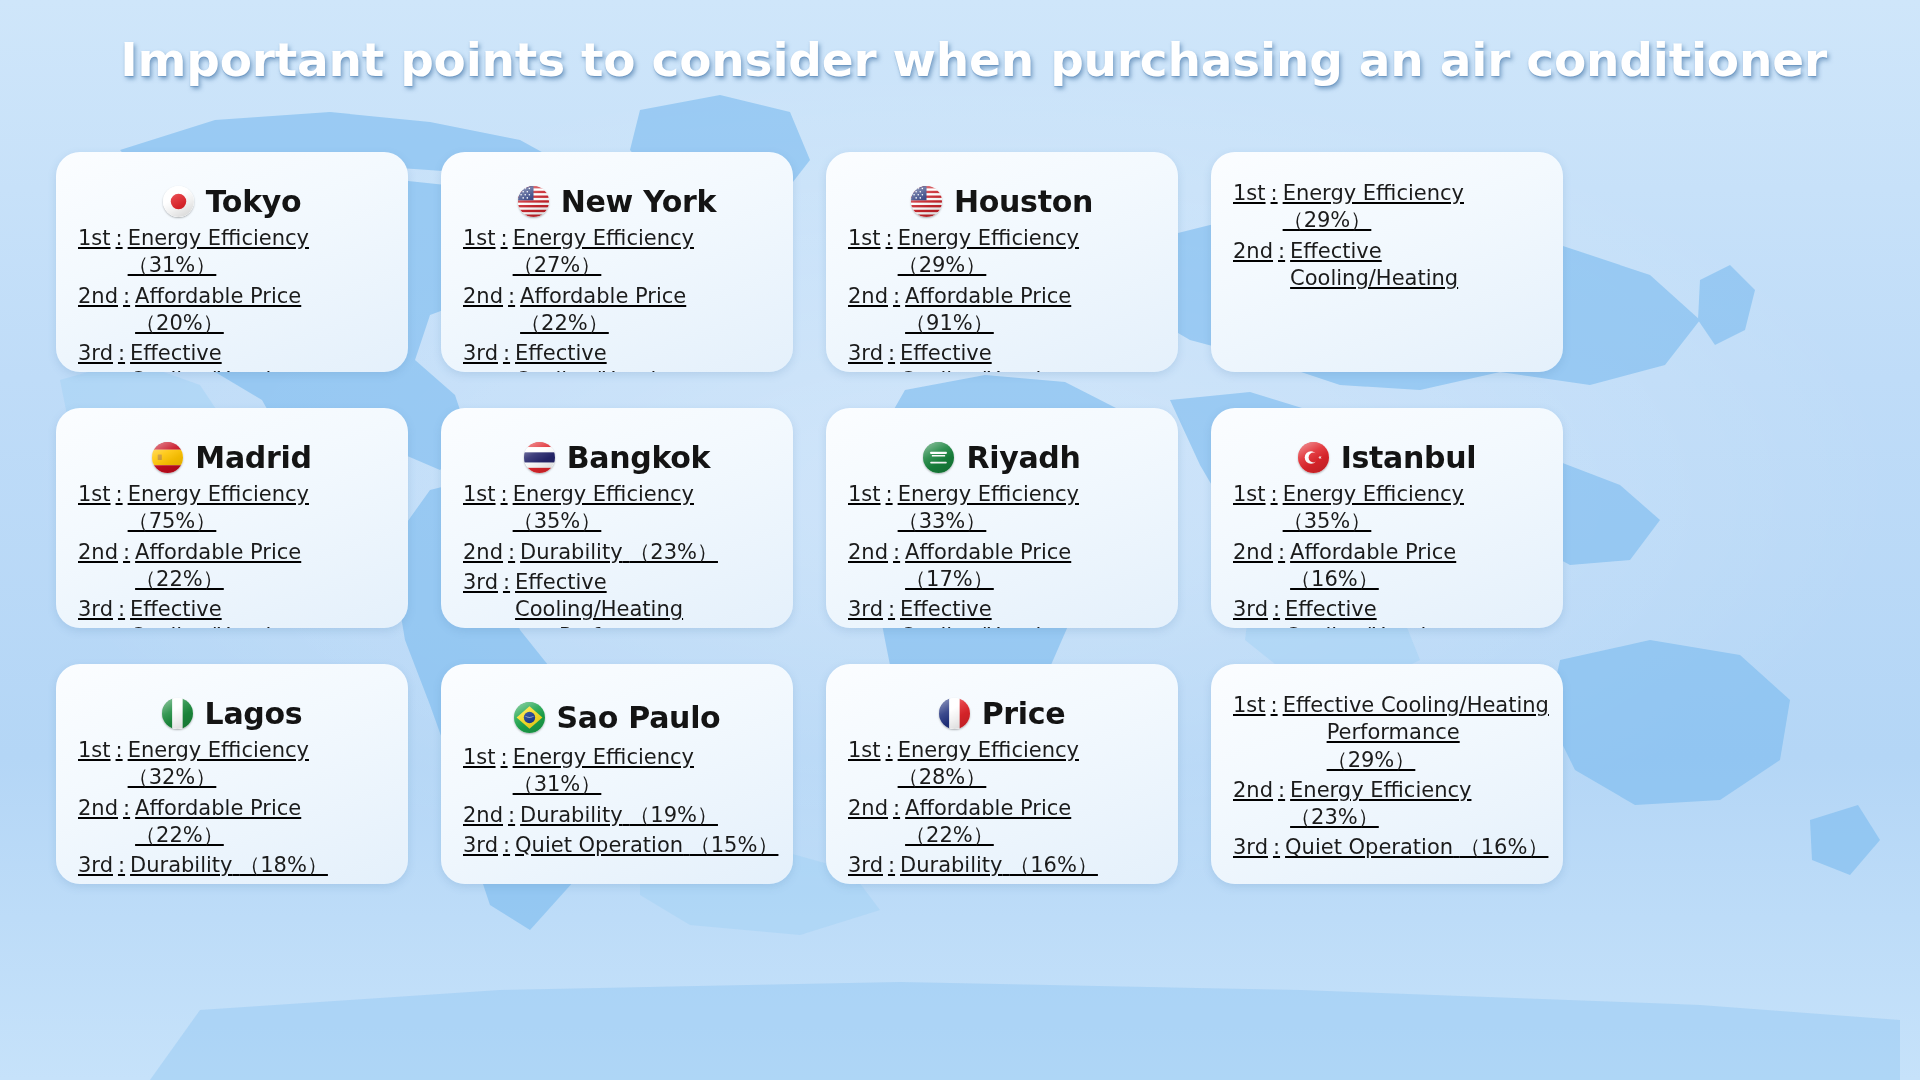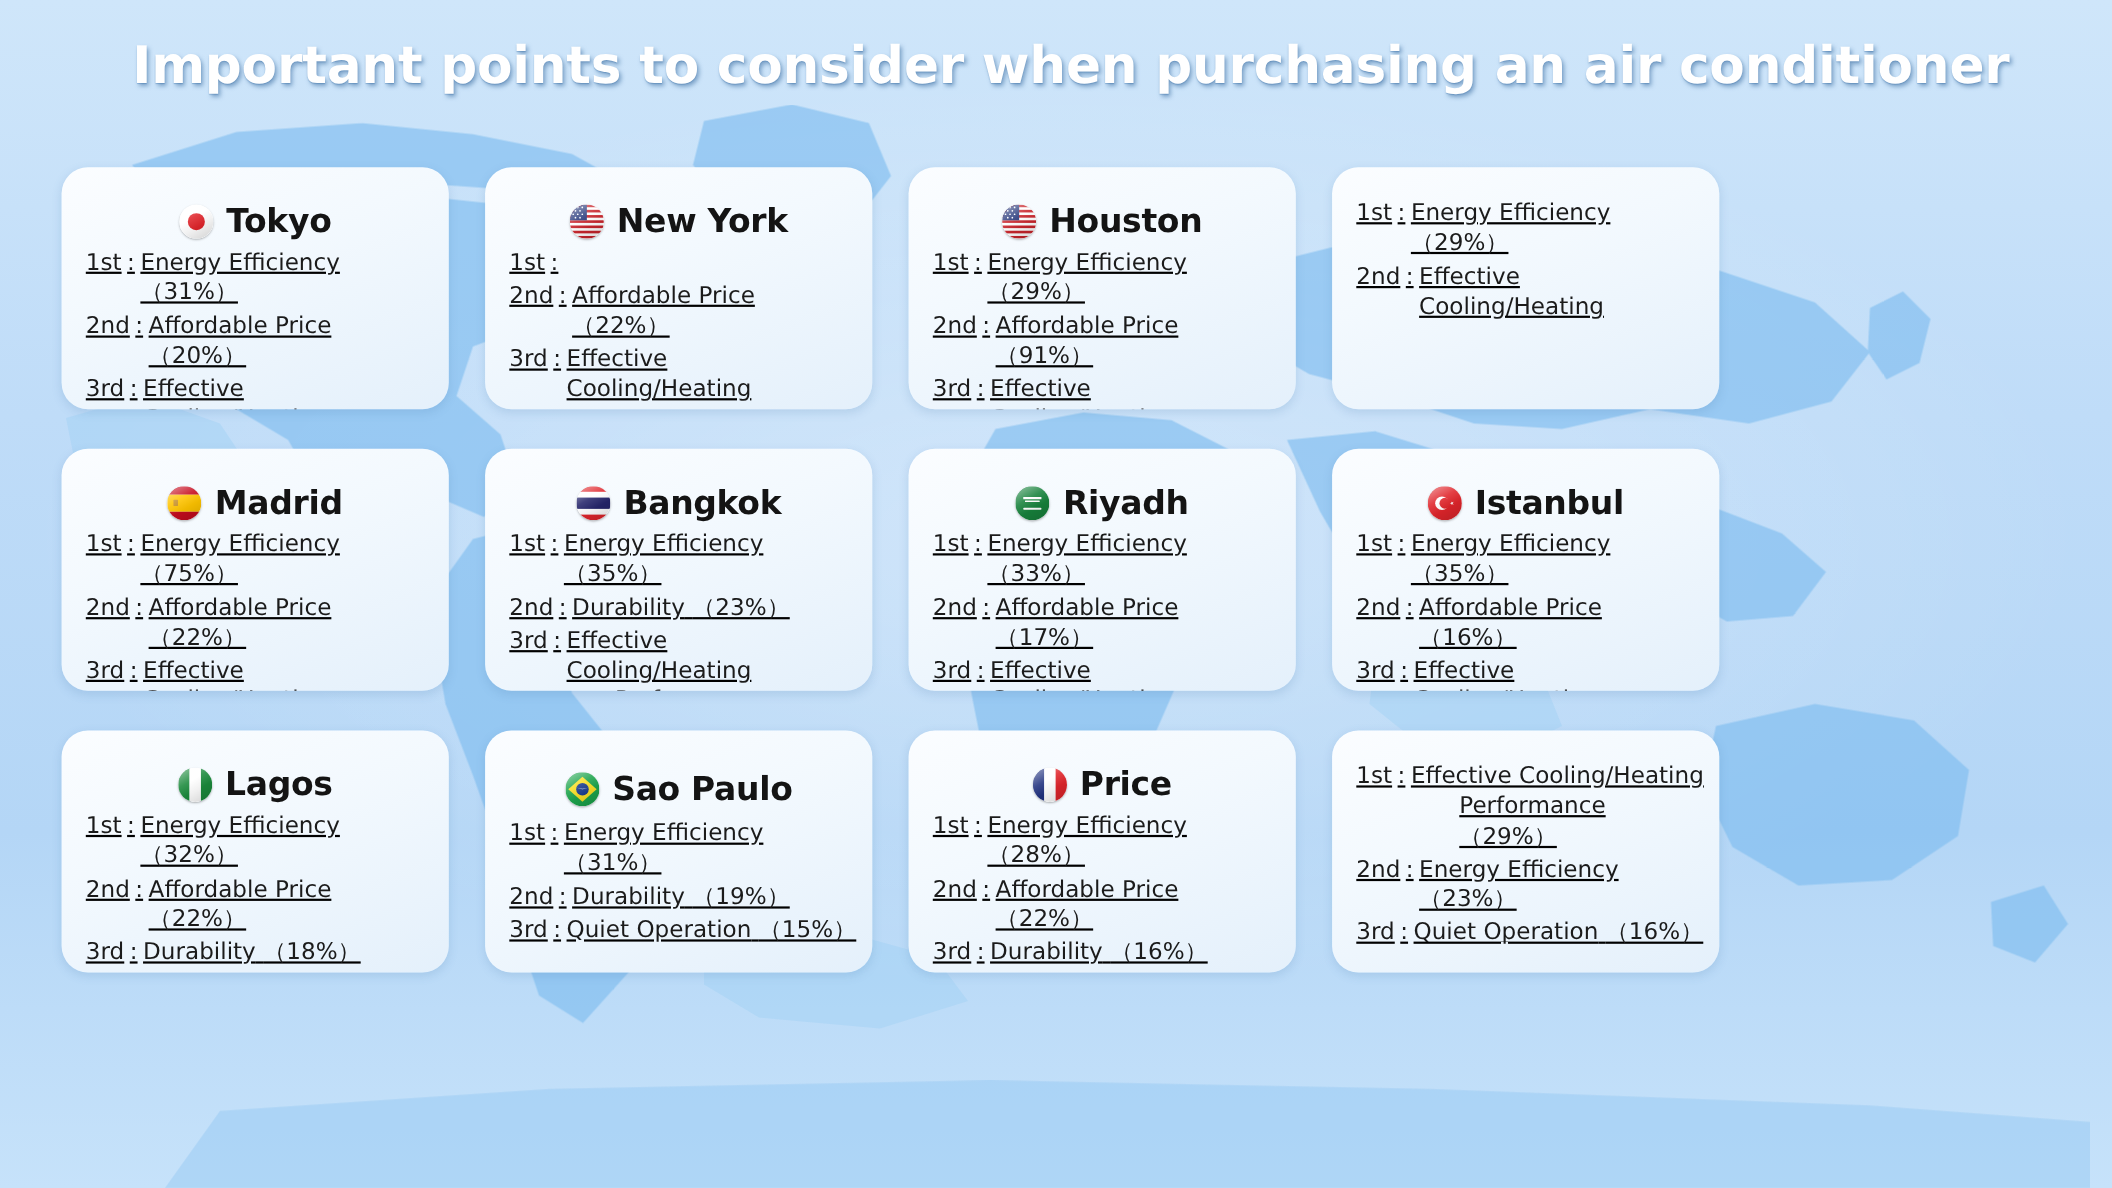--- a/index.html
+++ b/index.html
@@ -217,20 +217,21 @@
               <circle cx="18" cy="23" r="1.5"></circle>
             </g>
           </svg>
         </span>
         <span class="city-name">New York</span>
       </div>
       <div class="rank-list">
         <div class="rank-row">
           <span class="rank-label">1st</span>
           <span class="rank-colon">:</span>
+          <span class="rank-body"><span>Energy Efficiency</span> <span class="pct">（27%）</span></span>
         </div>
         <div class="rank-row">
           <span class="rank-label">2nd</span>
           <span class="rank-colon">:</span>
           <span class="rank-body"><span>Affordable Price</span> <span class="pct">（22%）</span></span>
         </div>
         <div class="rank-row">
           <span class="rank-label">3rd</span>
           <span class="rank-colon">:</span>
           <span class="rank-body"><span>Effective Cooling/Heating</span></span>

